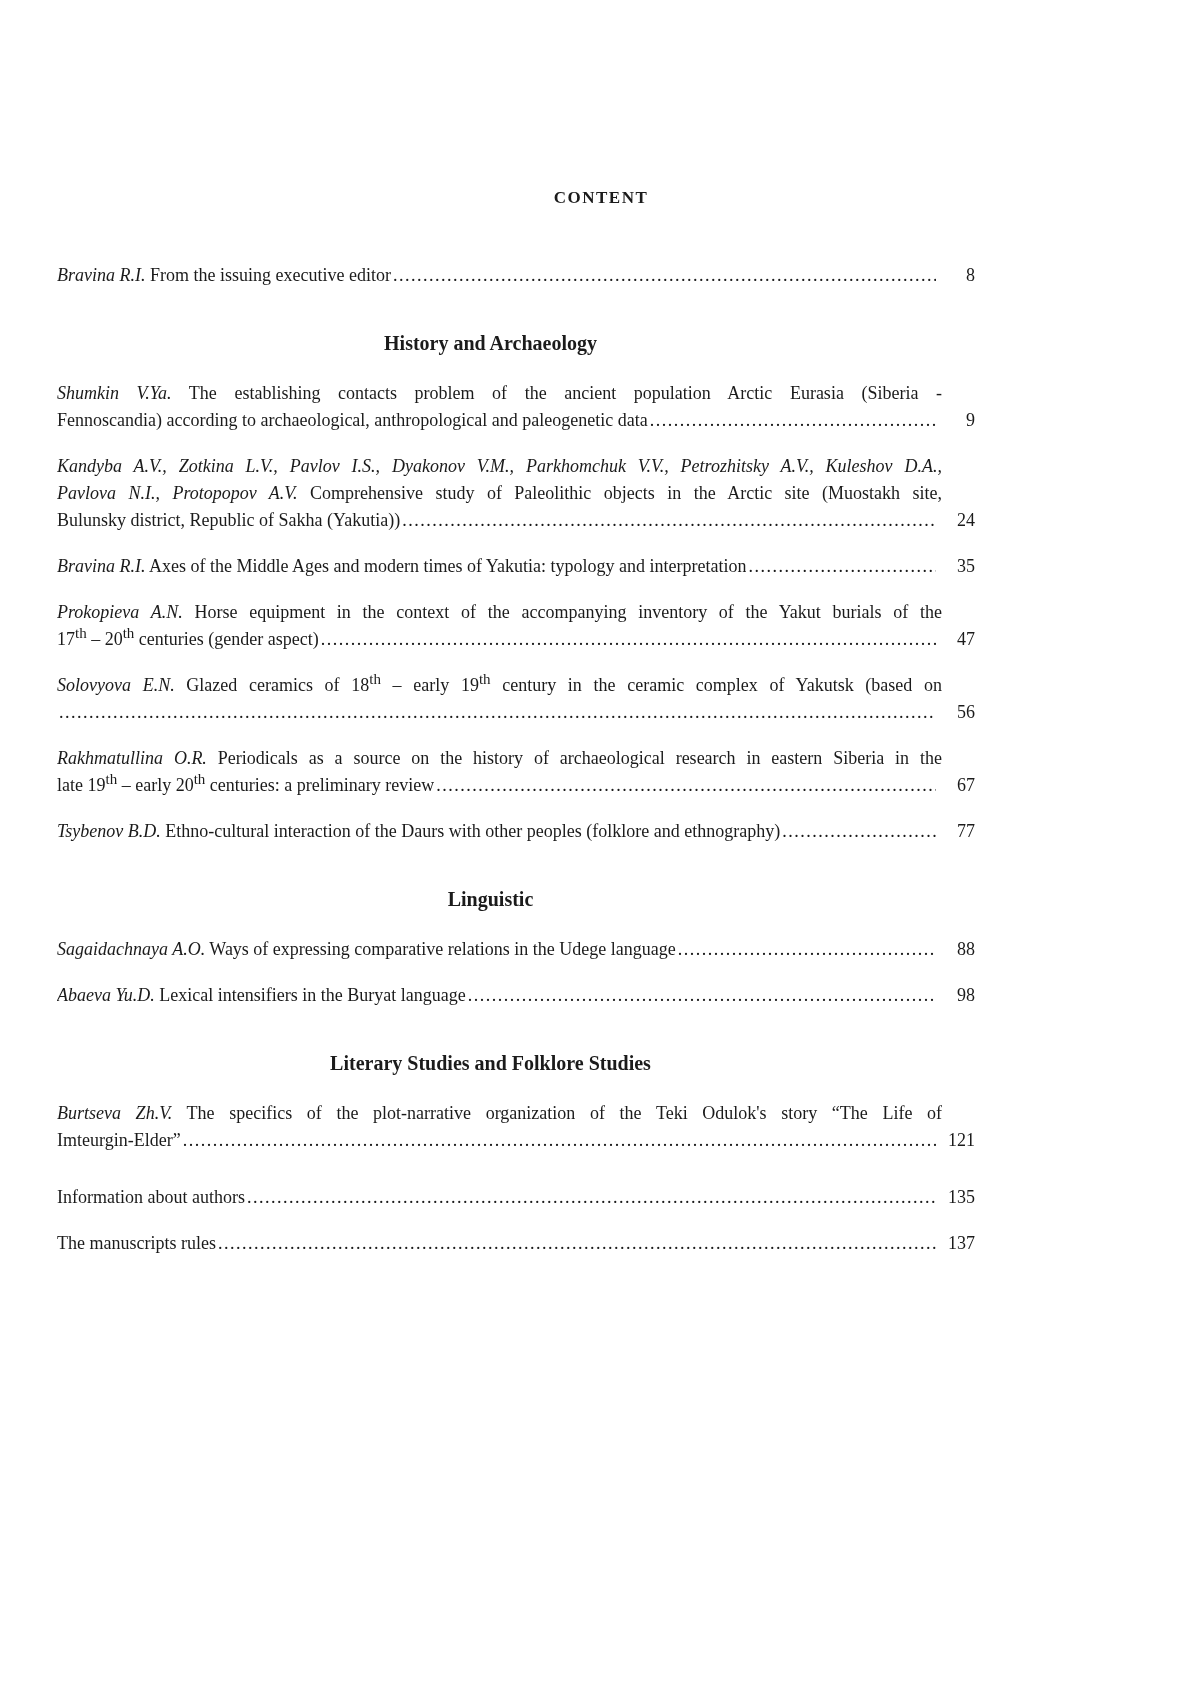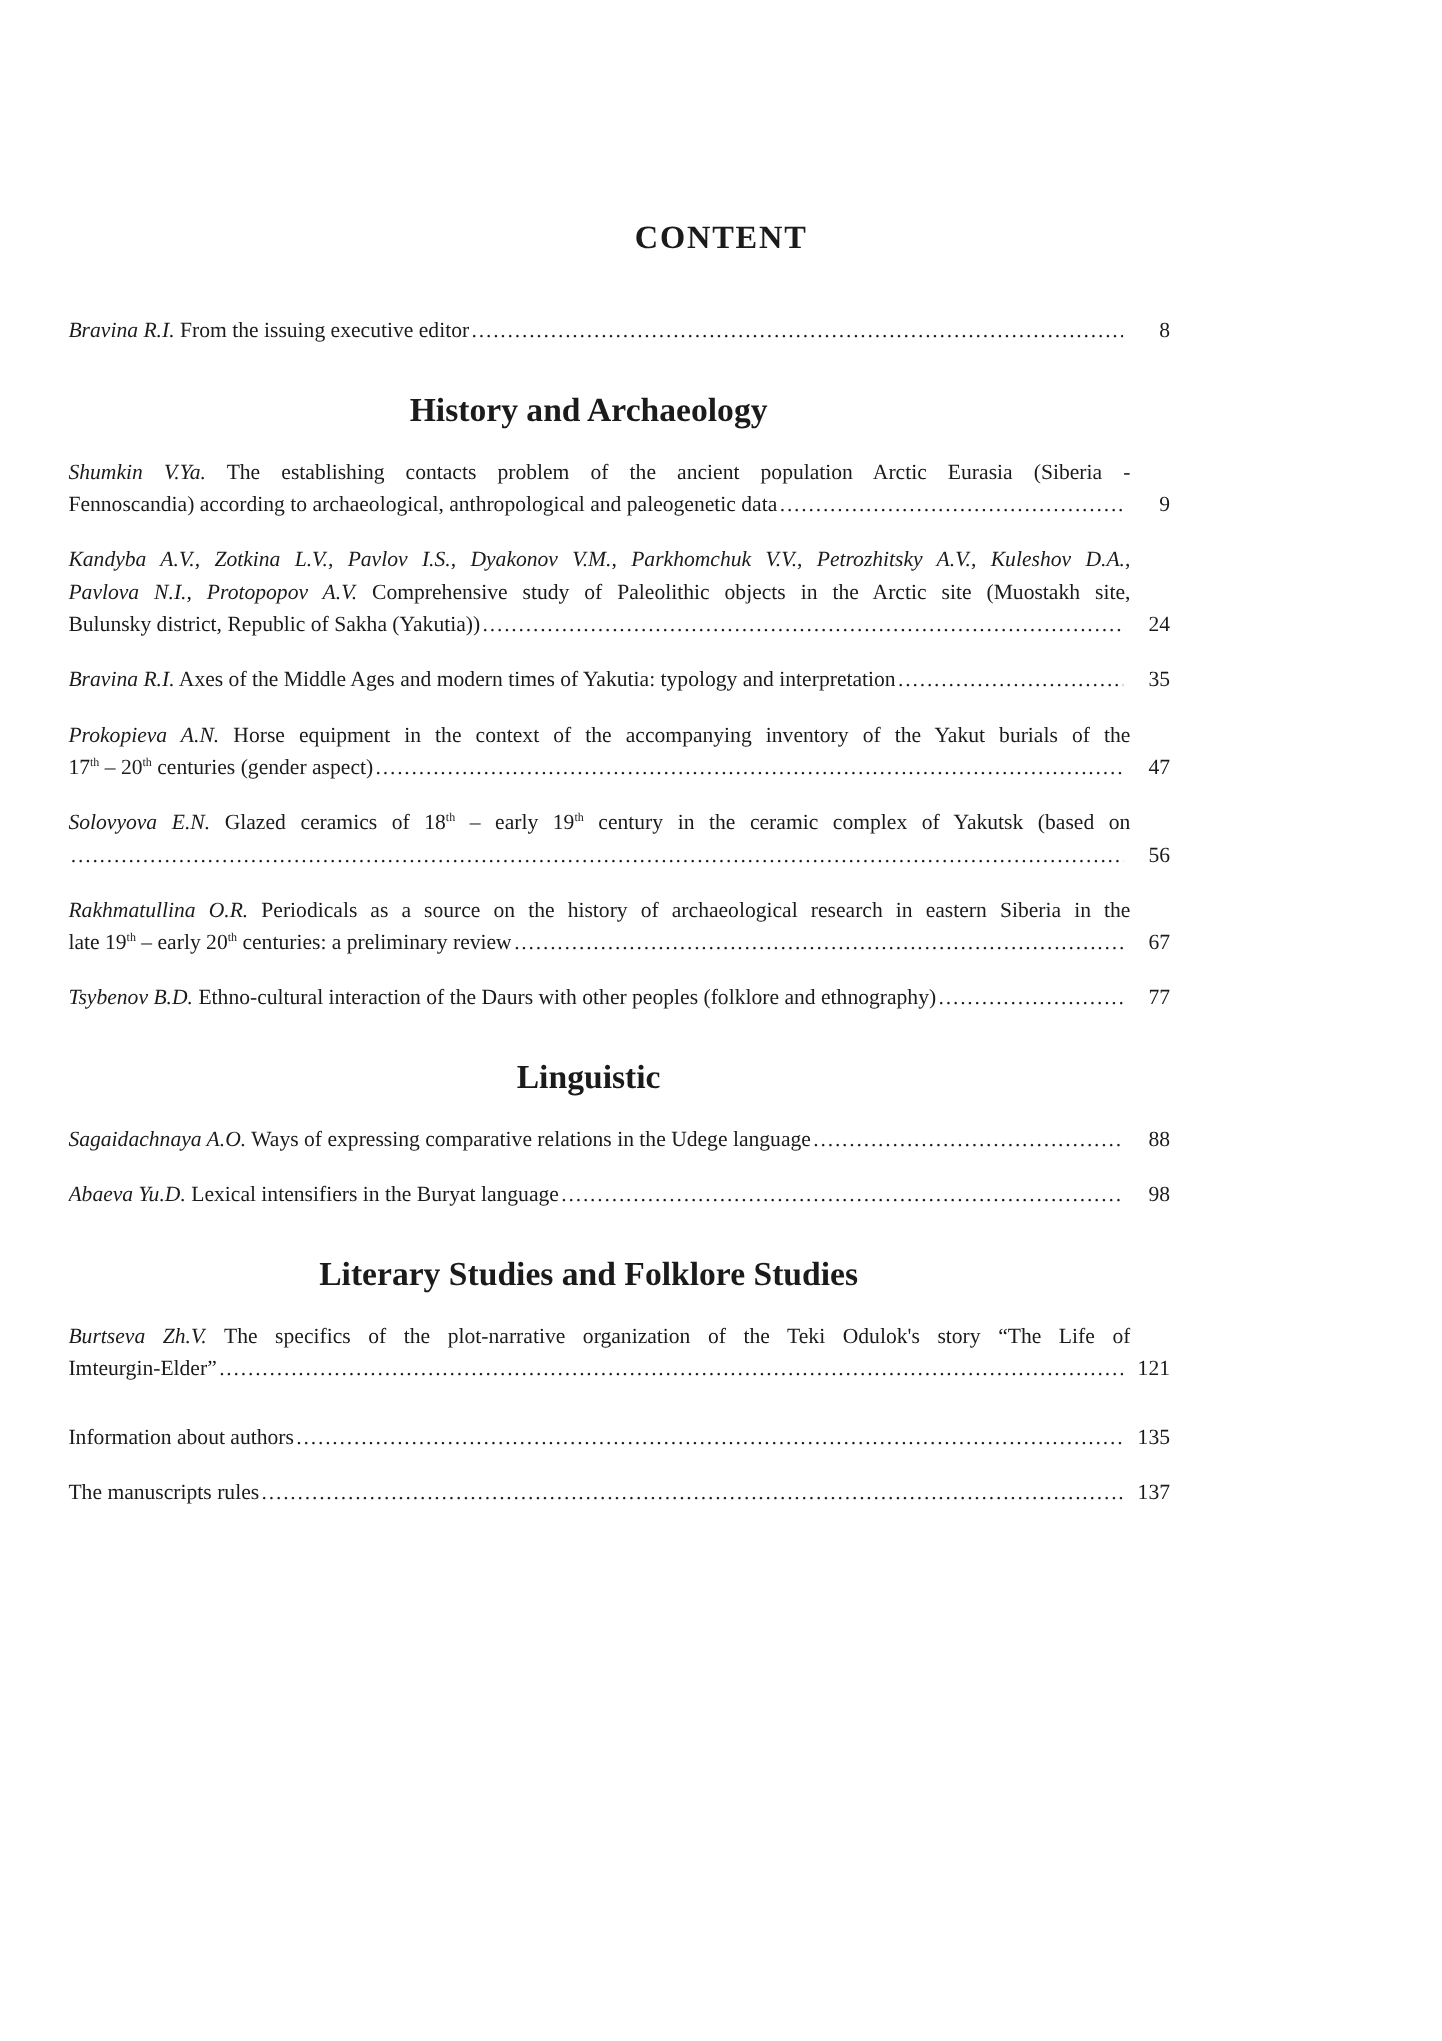--- a/index.html
+++ b/index.html
@@ -13,30 +13,30 @@
     color: #1b1b1b;
     overflow: hidden;
   }
   .toc {
     width: 1202px;
     padding-top: 183px;
   }
   .doc-title {
     width: 1202px;
     text-align: center;
-    font-size: 27px;
+    font-size: 17px;
     line-height: 30px;
     font-weight: 700;
     letter-spacing: 1.5px;
     margin-bottom: 49px;
   }
   .section-heading {
     width: 981px;
     text-align: center;
-    font-size: 28px;
+    font-size: 20px;
     line-height: 28px;
     font-weight: 700;
     margin: 40px 0 23px 0;
   }
   .toc-entry {
     margin: 0 0 19px 57px;
     width: 918px;
     font-size: 18px;
     line-height: 27px;
   }
@@ -51,21 +51,21 @@
   }
   .last-line {
     display: flex;
     align-items: baseline;
     width: 918px;
   }
   .tail { white-space: nowrap; flex: 0 0 auto; max-width: 885px; overflow: hidden; }
   .it { font-style: italic; }
   .sup {
     vertical-align: super;
-    font-size: 10px;
+    font-size: 15px;
     line-height: 0;
   }
   .dots {
     flex: 1 1 auto;
     overflow: hidden;
     white-space: nowrap;
     padding-left: 2px;
     min-width: 0;
   }
   .dots::after {

